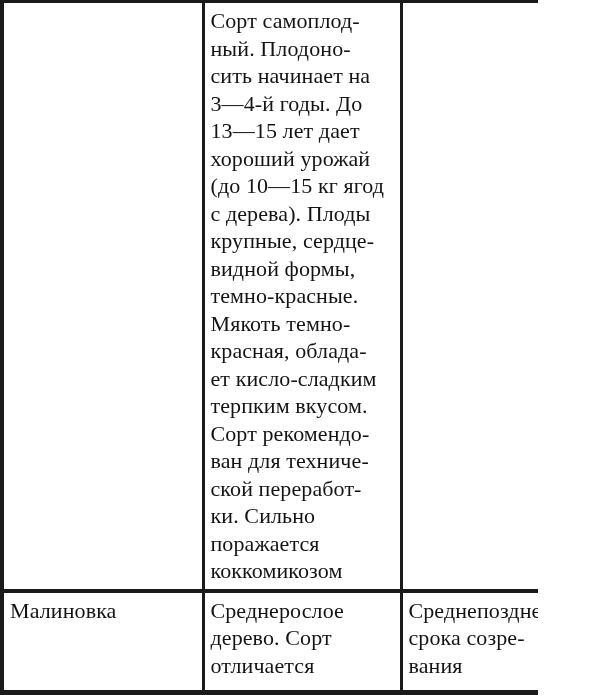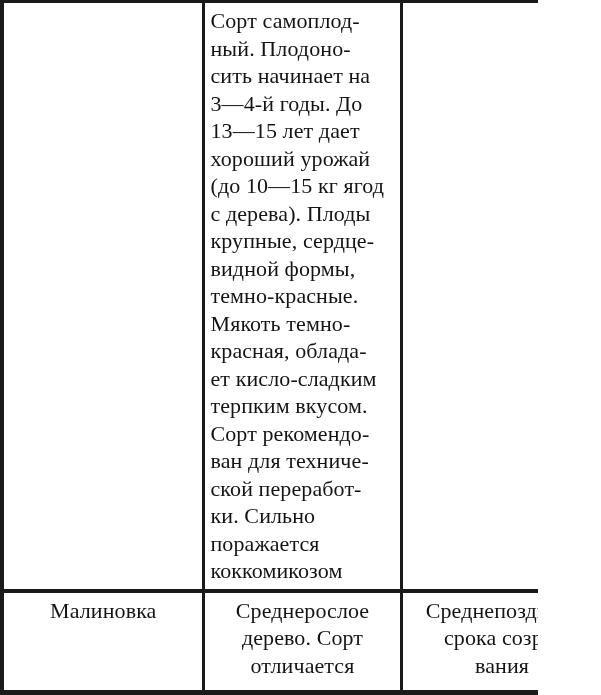--- a/index.html
+++ b/index.html
@@ -29,21 +29,21 @@
     line-height: 27.5px;
     white-space: pre-line;
     overflow: hidden;
     letter-spacing: 0.1px;
   }
   
   table.varieties td:first-child { border-left-width: 4px; }
   table.varieties td:last-child  { border-right-width: 5px; }
   tr.row-continued { height: 584px; }
   tr.row-continued td { border-top-width: 3px; border-bottom-width: 4px; }
-  tr.row-malinovka td { border-bottom-width: 5px; text-align: center; }
+  tr.row-malinovka td { border-bottom-width: 5px; }
 </style>
 </head>
 <body>
 
 <div class="page">
   <table class="varieties">
     <colgroup>
       <col style="width:201px">
       <col style="width:198px">
       <col style="width:202px">

